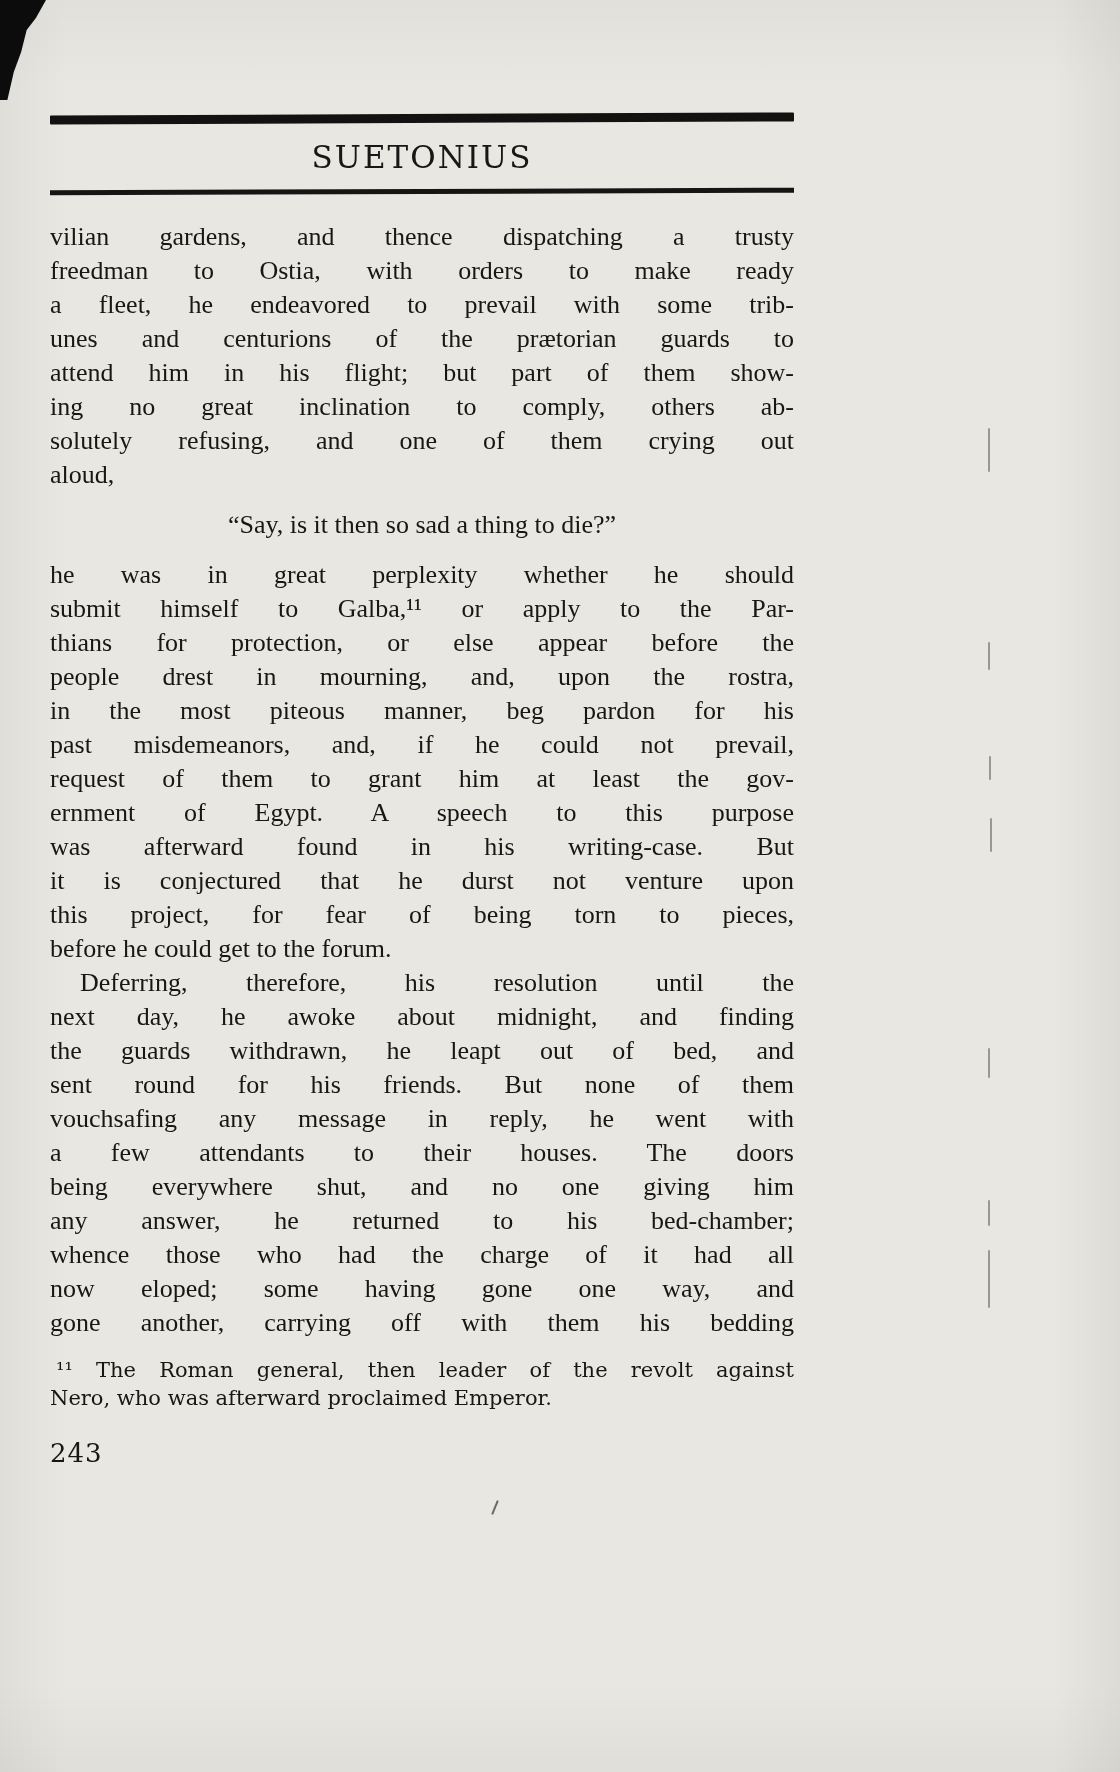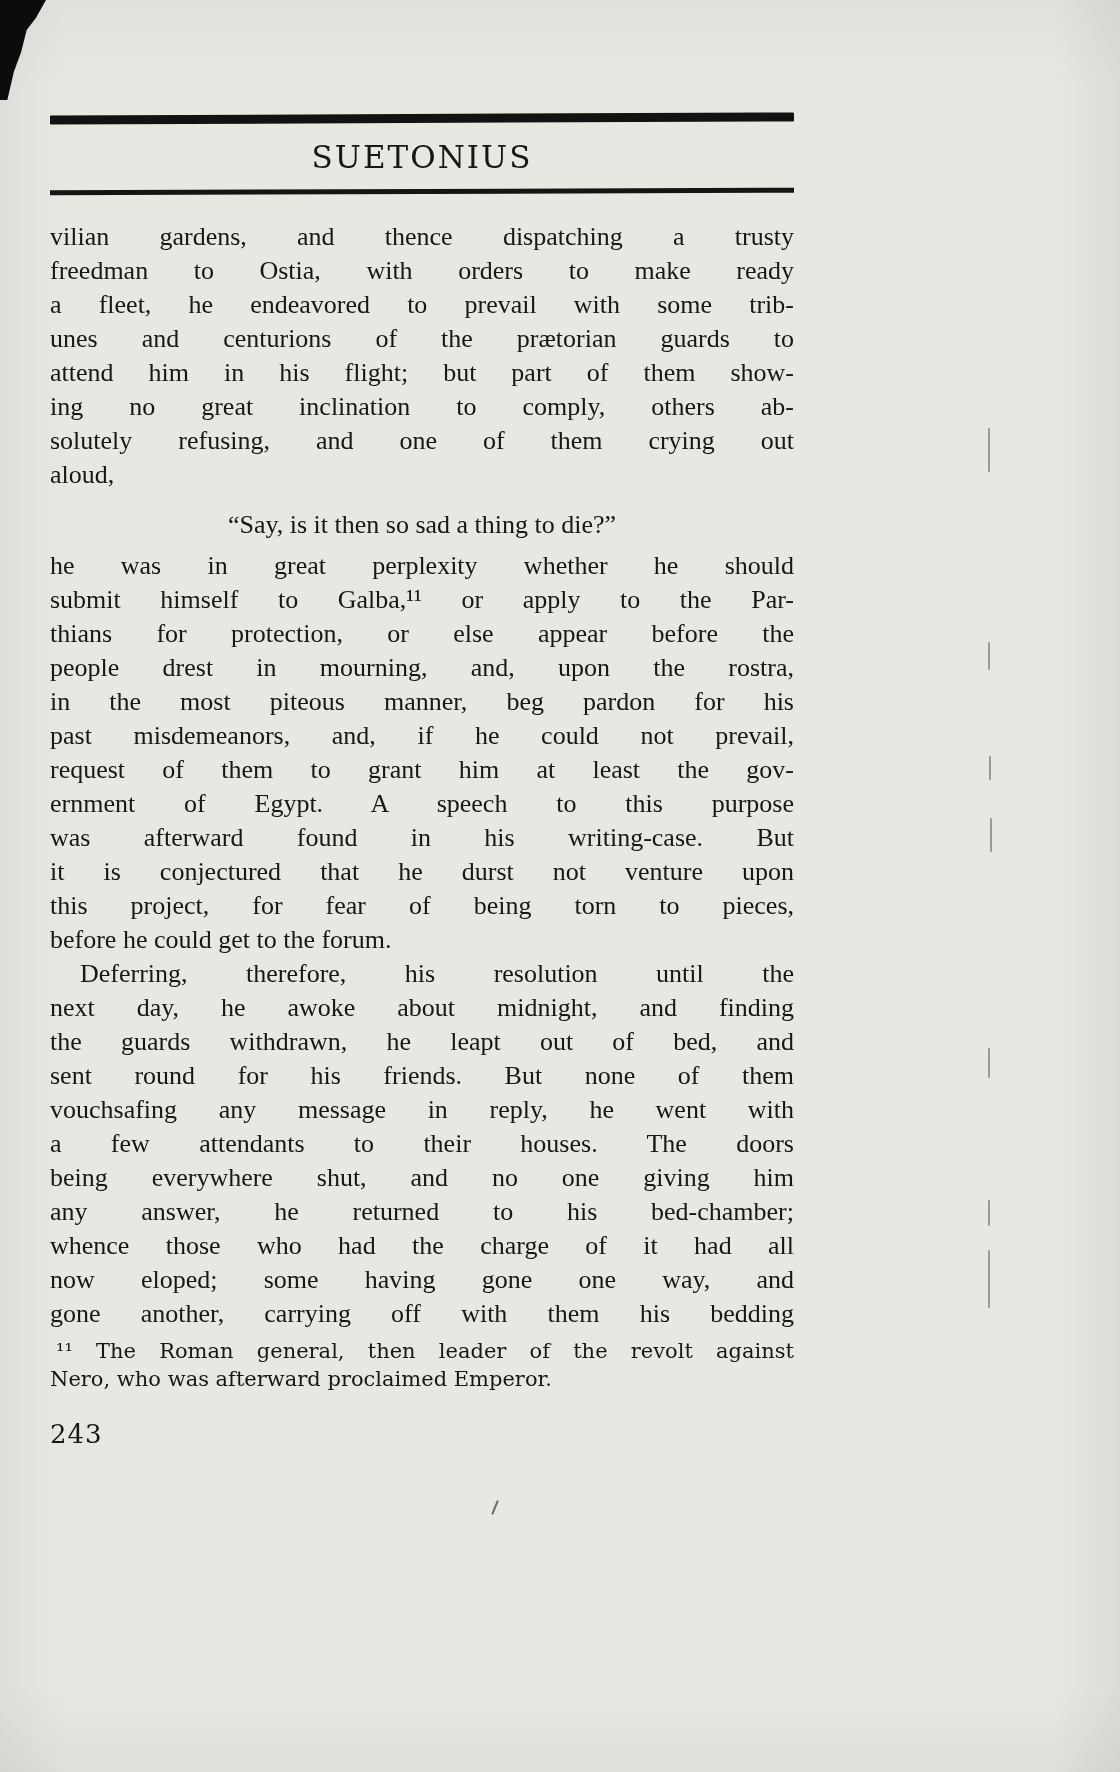--- a/index.html
+++ b/index.html
@@ -61,25 +61,25 @@
     text-align-last: justify;
   }
   .endline {
     text-align-last: left;
   }
   .firstline-indent {
     text-indent: 30px;
   }
   .quote-line {
     text-align: center;
-    margin: 16px 0 7px 0;
+    margin: 16px 0 16px 0;
     line-height: 34px;
   }
   .footnote {
-    margin-top: 6px;
+    margin-top: 16px;
     font-size: 21px;
     line-height: 28px;
   }
   .footnote .textline:first-child {
     text-indent: 6px;
   }
   .page-number {
     text-align: left;
     font-size: 26px;
     margin-top: 26px;

